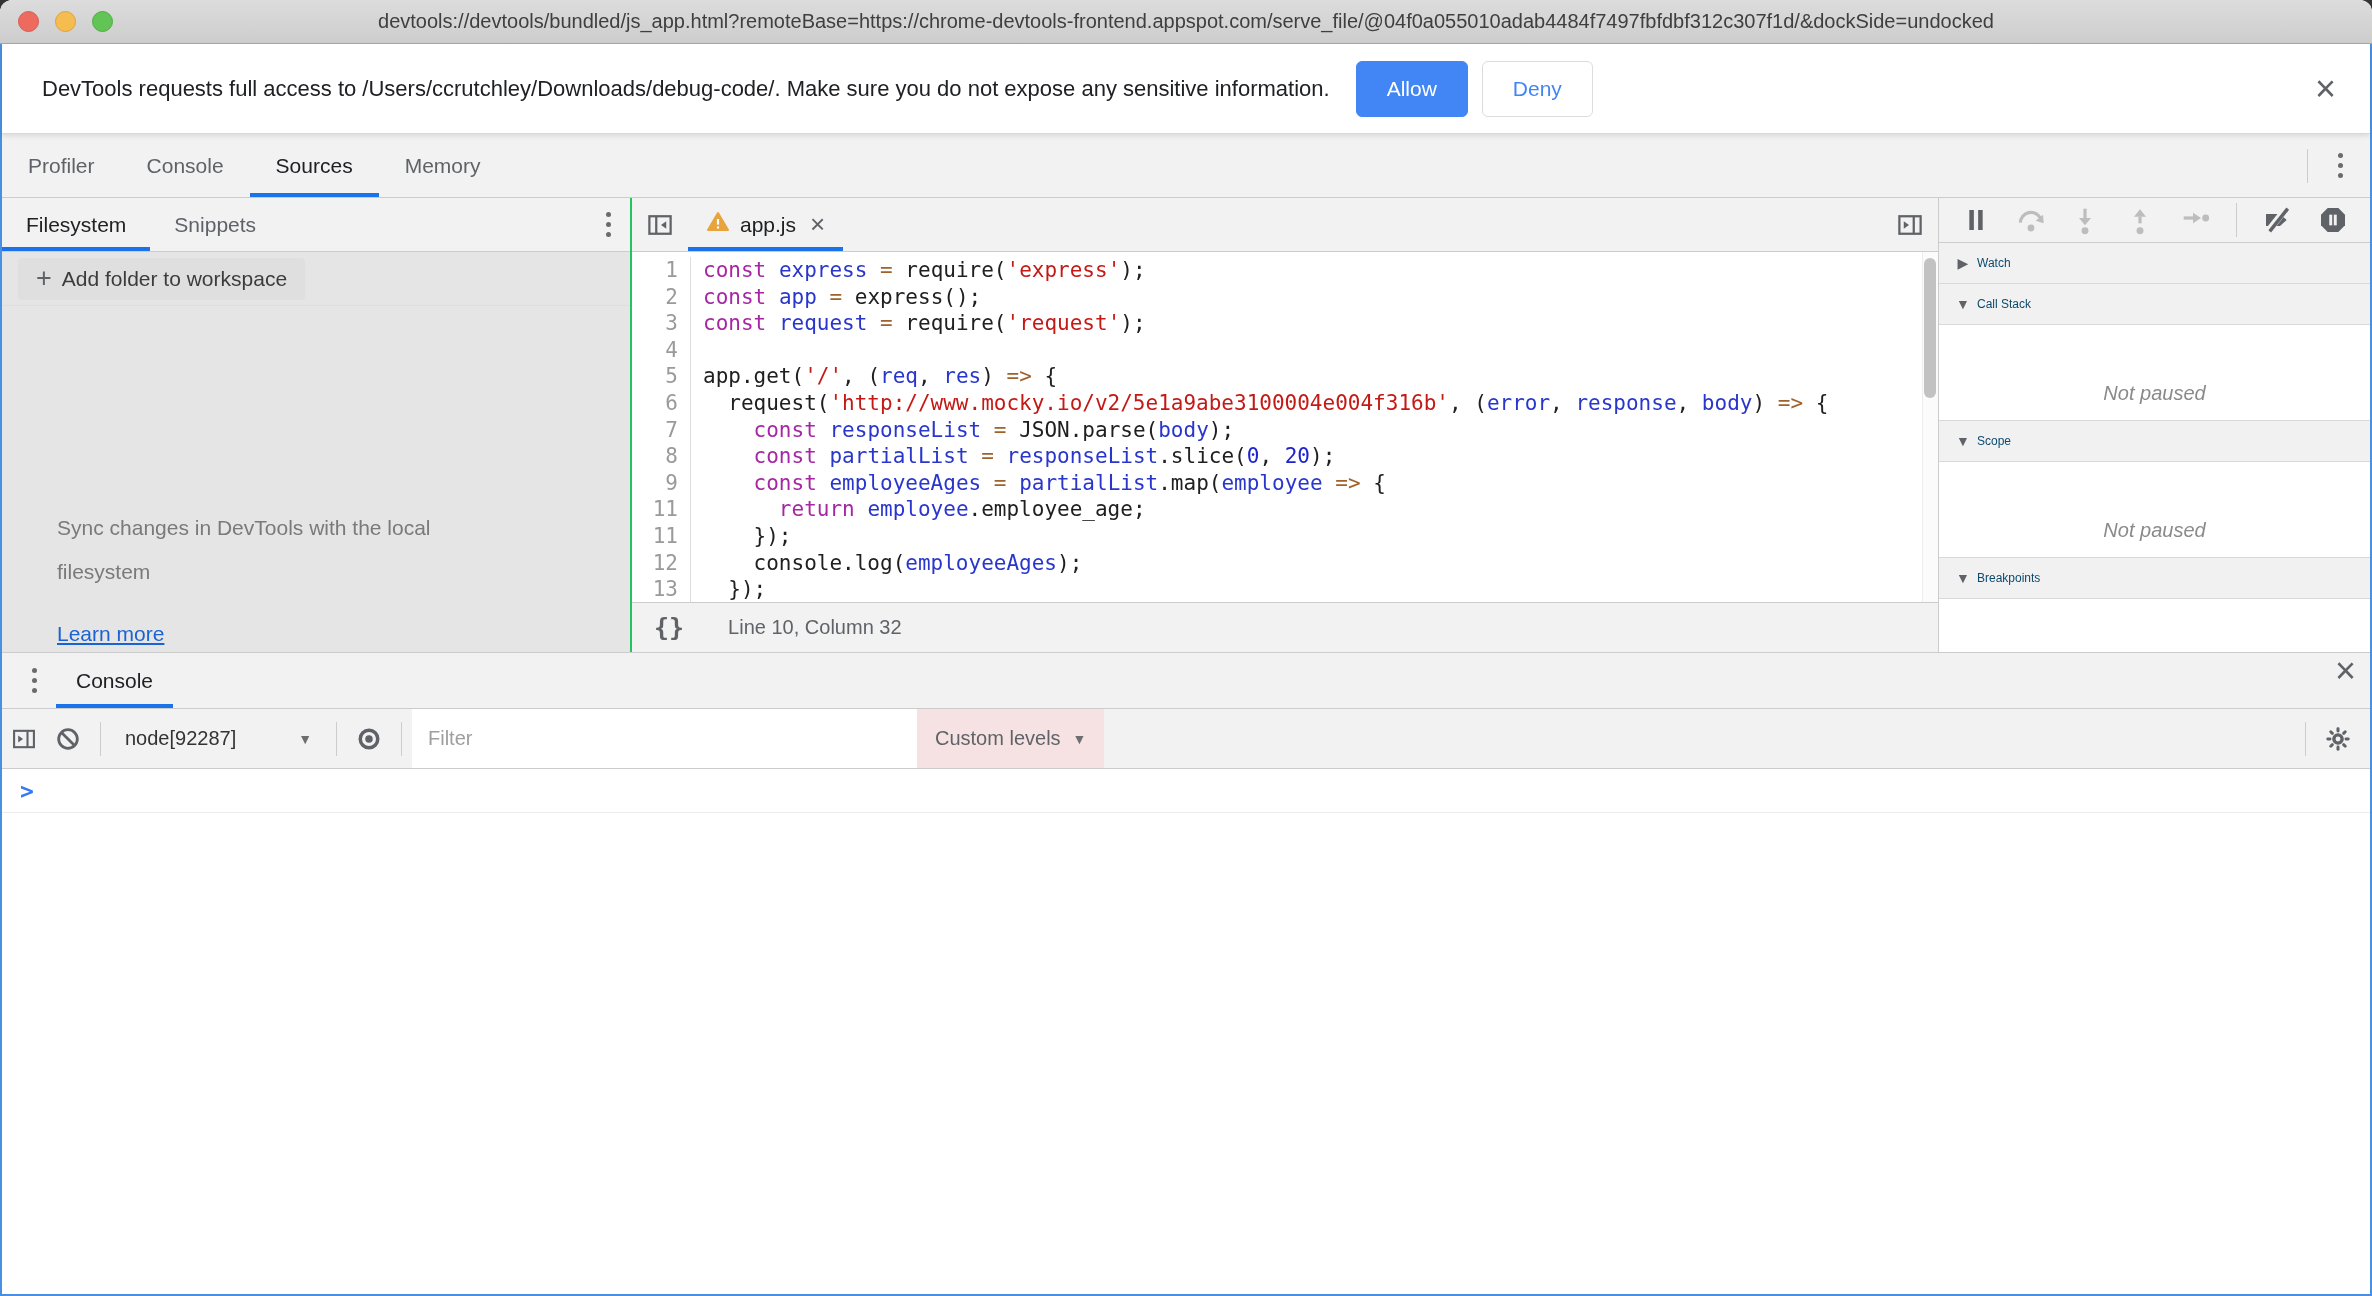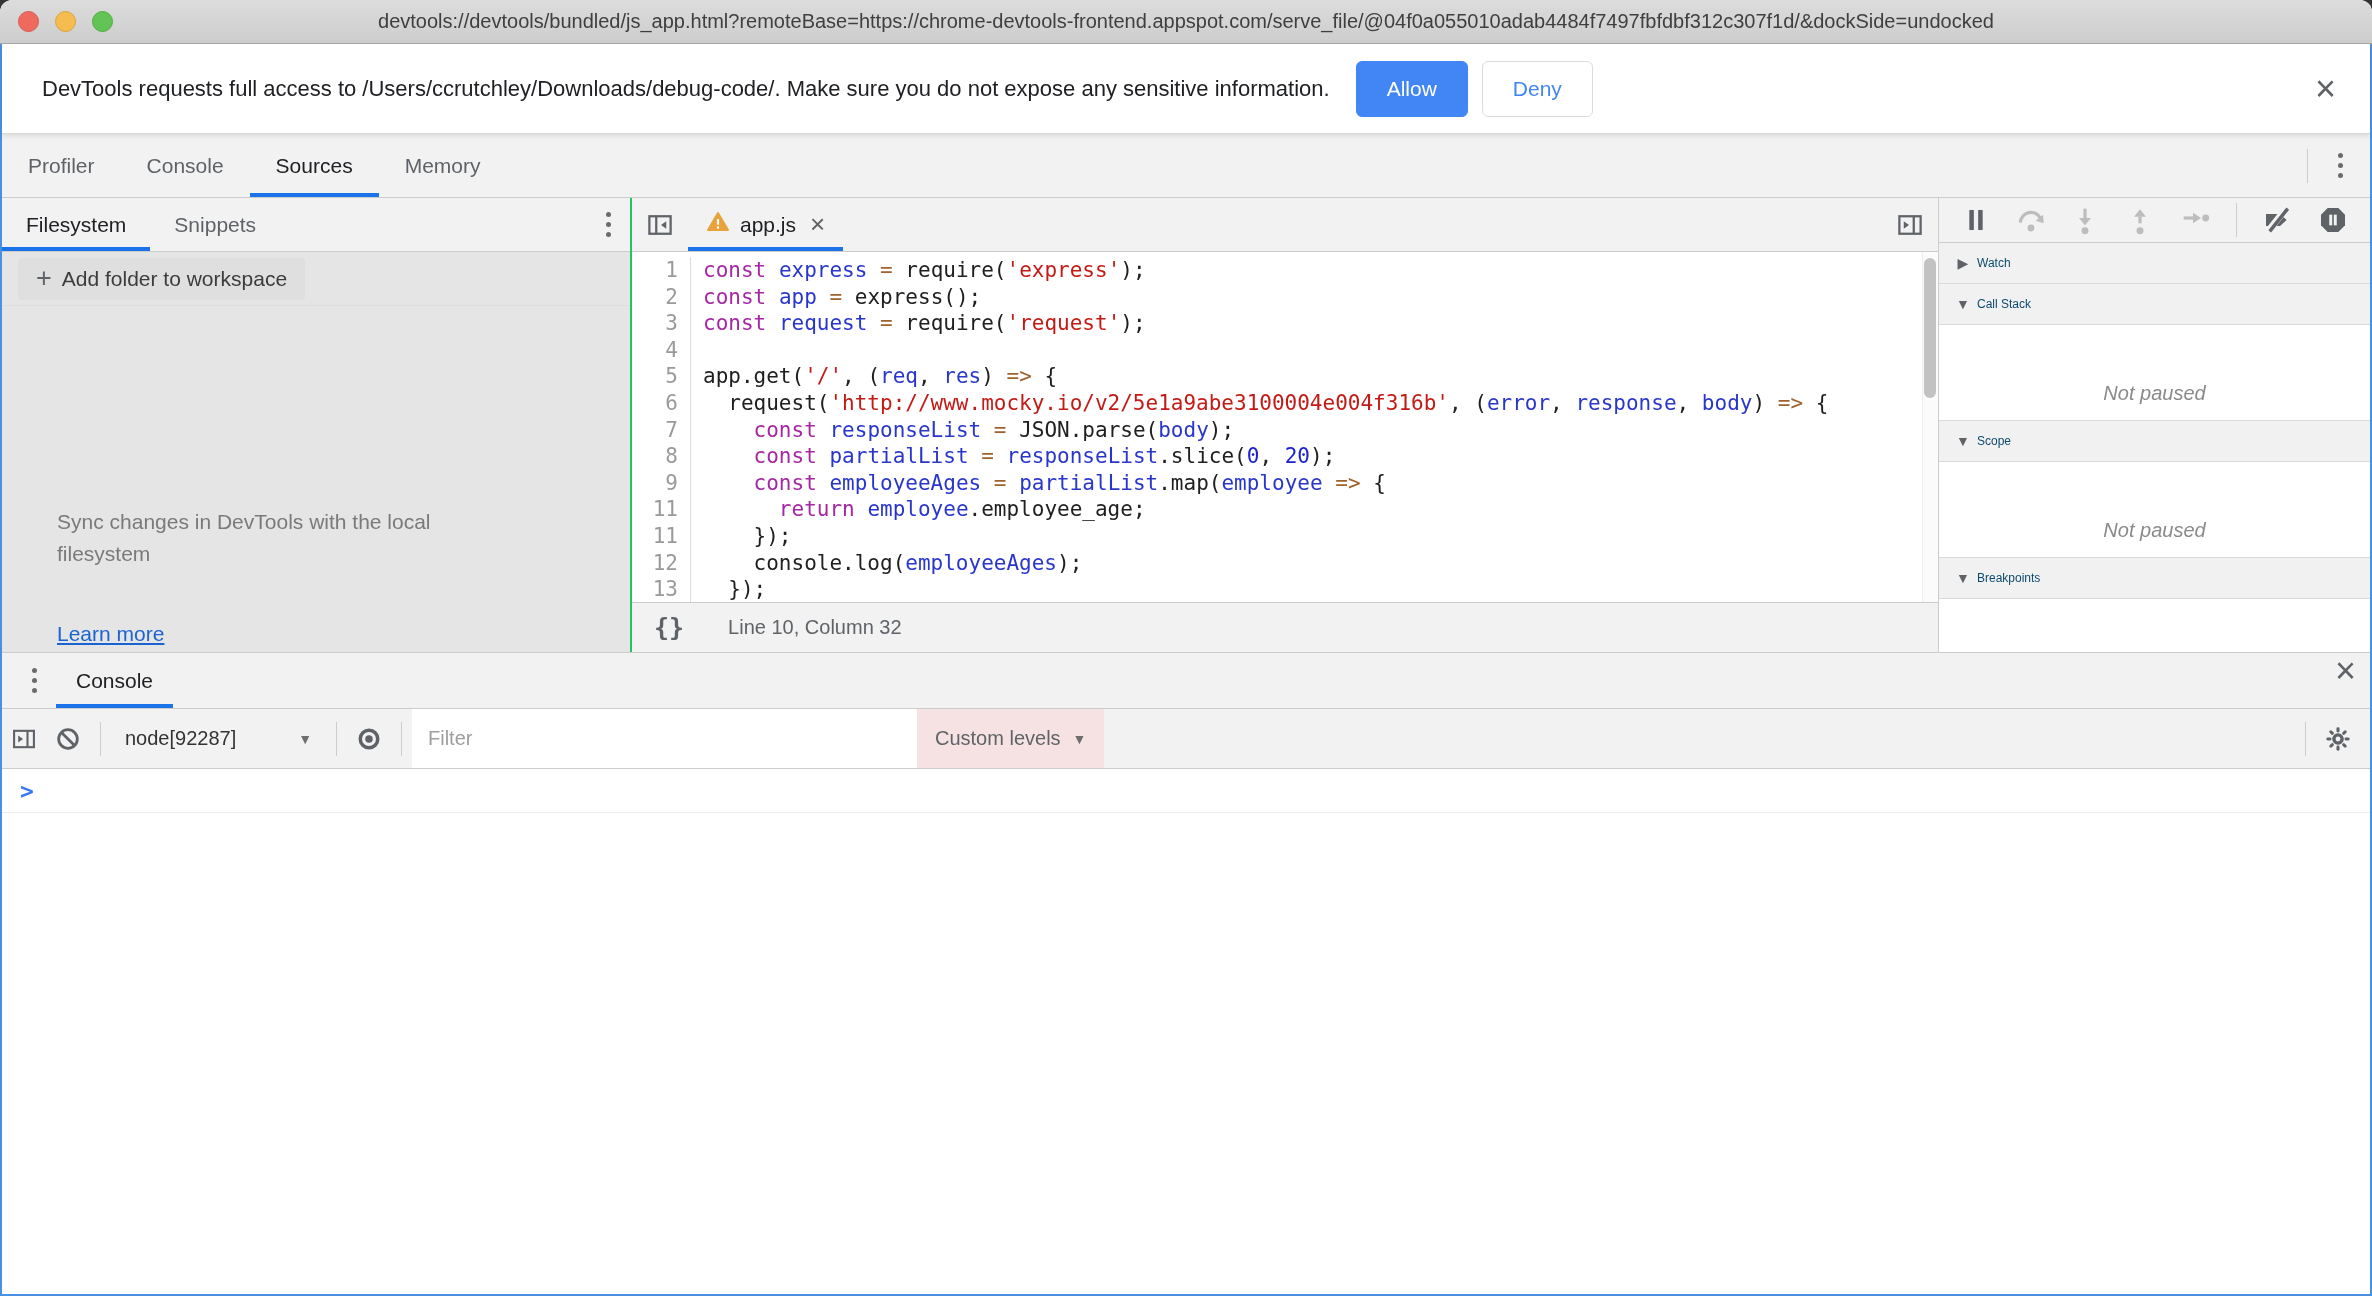--- a/index.html
+++ b/index.html
@@ -54,21 +54,21 @@
 
   
   .navigator { width:630px; flex:0 0 auto; border-right:2px solid #22c55e; background:#e5e5e5; display:flex; flex-direction:column; }
   .nav-tabbar { height:54px; }
   .nav-tabbar .tab { font-size:21px; padding:0 24px; }
   .workspace-add { height:54px; border-bottom:1px solid #dedede; display:flex; align-items:center; padding-left:16px; flex:0 0 auto; }
   .add-folder-btn { display:flex; align-items:center; gap:10px; background:#dfdfdf; border:none; border-radius:4px;
                     height:42px; padding:0 18px; font-size:21px; color:#3c3c3c; cursor:pointer; font-family:"Liberation Sans",sans-serif; }
   .add-folder-btn .plus { font-size:27px; color:#5f6368; line-height:1; }
   .nav-empty { position:relative; flex:1; }
-  .sync-text { position:absolute; left:55px; top:200px; width:470px; font-size:21px; line-height:32px; color:#7a7a7a; }
+  .sync-text { position:absolute; left:55px; top:200px; width:470px; font-size:21px; line-height:44px; color:#7a7a7a; }
   .learn-more { position:absolute; left:55px; top:316px; font-size:21px; color:var(--c-link); text-decoration:underline; cursor:pointer; }
 
   
   .editor { flex:1; display:flex; flex-direction:column; min-width:0; background:#fff; }
   .editor-tabbar { height:54px;justify-content:flex-end; }
   .editor-tabbar .icon-btn { width:56px; }
   .file-tab { gap:10px; padding:0 18px; }
   .file-tab .tab-close { font-size:26px; color:#5f6368; margin-left:4px; }
   .warn-icon svg { width:24px; height:24px; }
   .code-area { flex:1; position:relative; overflow:hidden; background:#fff; padding-top:5px; }

